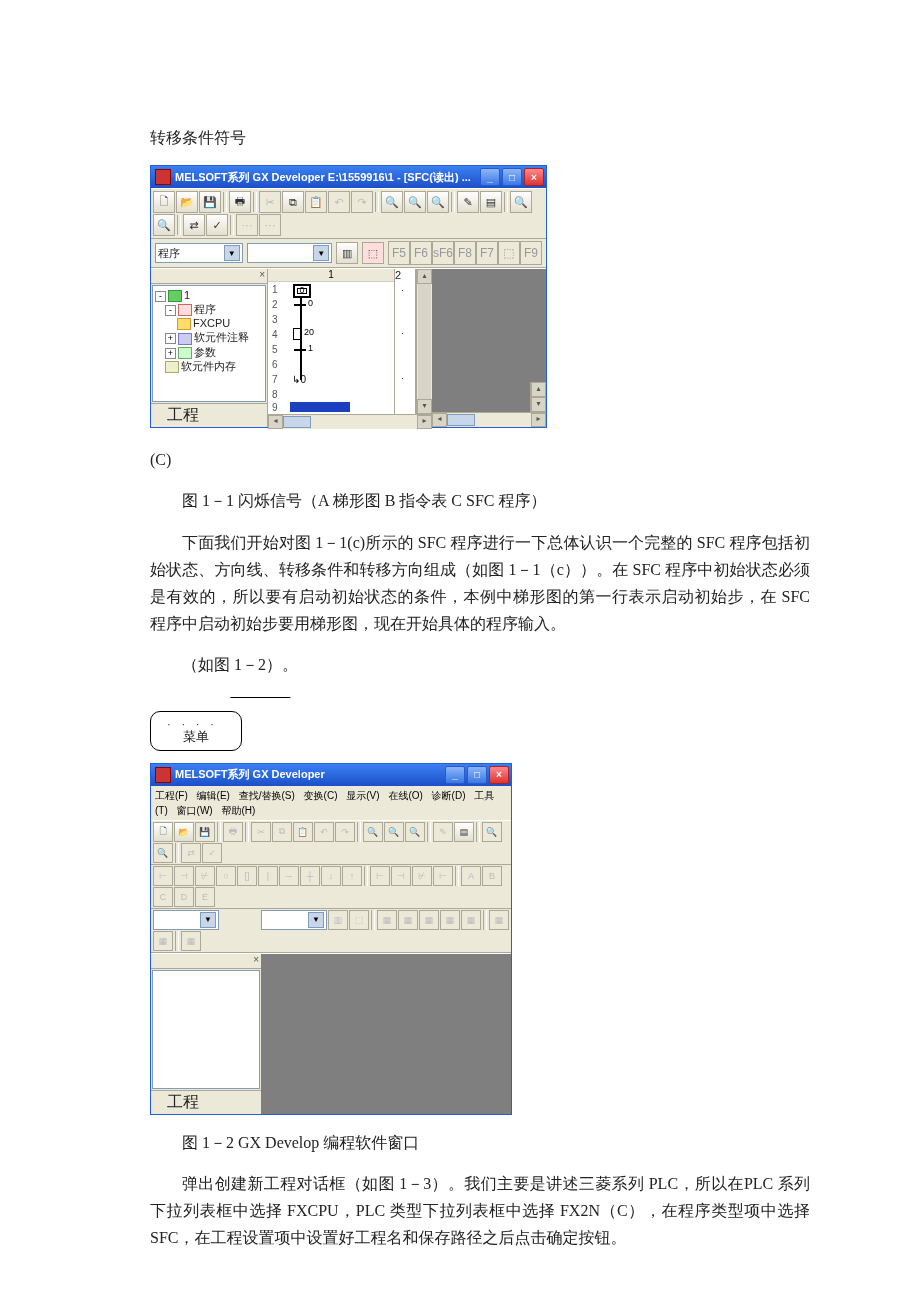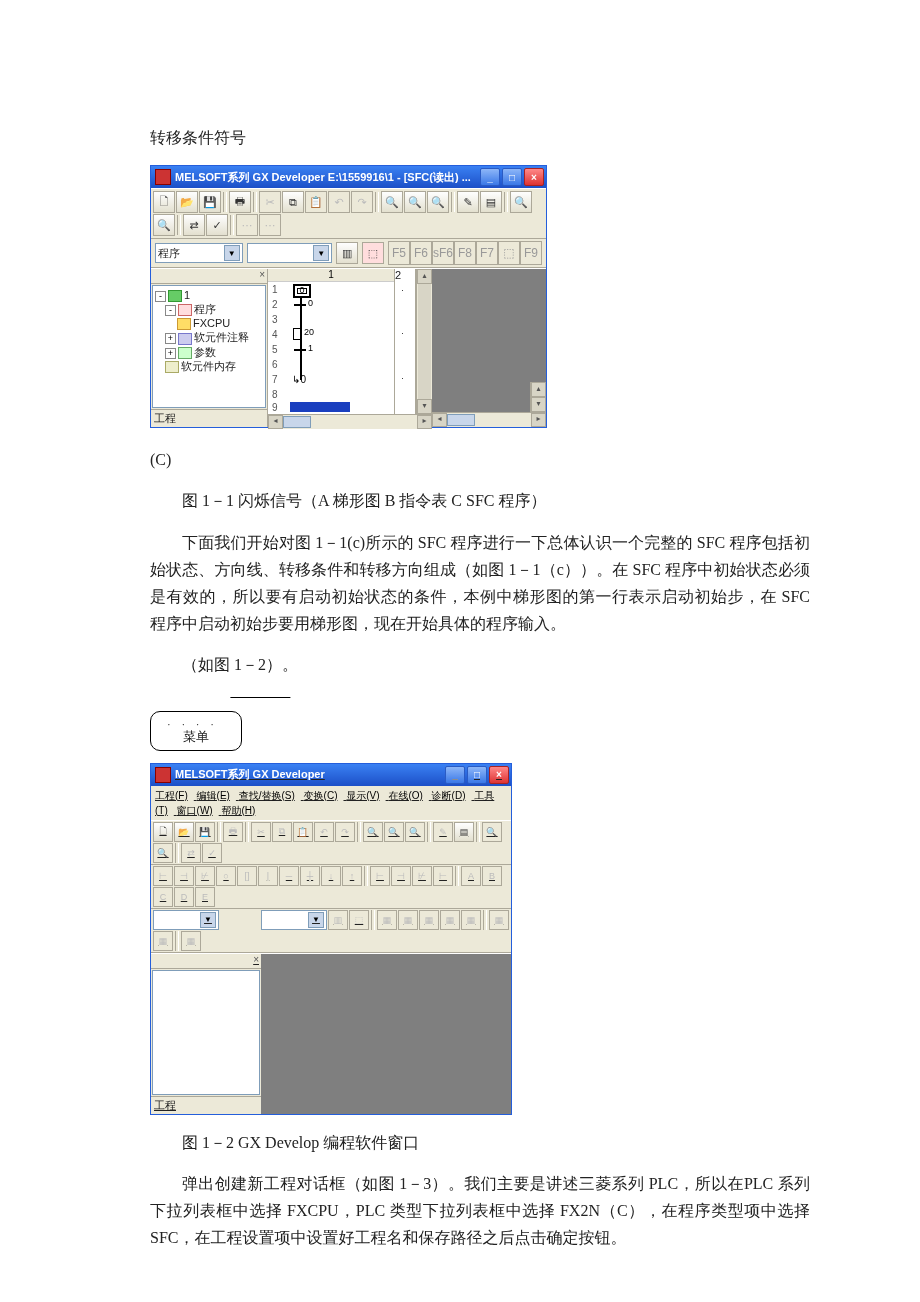--- a/index.html
+++ b/index.html
@@ -152,22 +152,22 @@
   .ico.folder { background:#6c6; border:1px solid #393; }
   .ico.prog   { background:#fdd; border:1px solid #c66; }
   .ico.main   { background:#fd6; border:1px solid #c93; }
   .ico.comment{ background:#cce; border:1px solid #77c; }
   .ico.param  { background:#cfc; border:1px solid #6a6; }
   .ico.mem    { background:#eec; border:1px solid #aa6; }
   .tree .pm { display:inline-block;width:9px;height:9px;border:1px solid #888;background:#fff;font-size:9px;line-height:8px;text-align:center;margin-right:2px;color:#000; }
   .tabstrip {
     border-top:1px solid #aca899;
     background:#ece9d8;
-    font-size:11px;
-    padding:1px 3px;
+    font-size:16px;
+    padding:1px 16px;
   }
 
   .sfcpane {
     flex:1;
     display:flex;
     border-left:1px solid #aca899;
   }
   .sfccol {
     width:126px;
     background:#fff;
@@ -241,21 +241,21 @@
   }
   .callout-line {
     position:absolute;left:80px;top:4px;width:60px;height:26px;
     border-top:1px solid #000;
     transform:skewX(40deg);
     transform-origin:left top;
   }
   .callout .dots { letter-spacing:4px; font-size:11px; position:absolute; top:6px; left:16px;}
 
   
-  .win2 { width:360px;text-decoration:underline; }
+  .win2 { width:360px; }
   .win2 .clientarea { height:160px; }
   .win2 .tree { background:#fff; }
   .graypane { flex:1;background:#7f7f7f; }
   .tb-wide .tb-btn { width:18px;height:18px;font-size:9px;}
   .tb-row { display:flex;gap:1px;padding:1px 2px;border-bottom:1px solid #aca899;flex-wrap:wrap;}
 </style>
 </head>
 <body>
 
 <div class="page">

